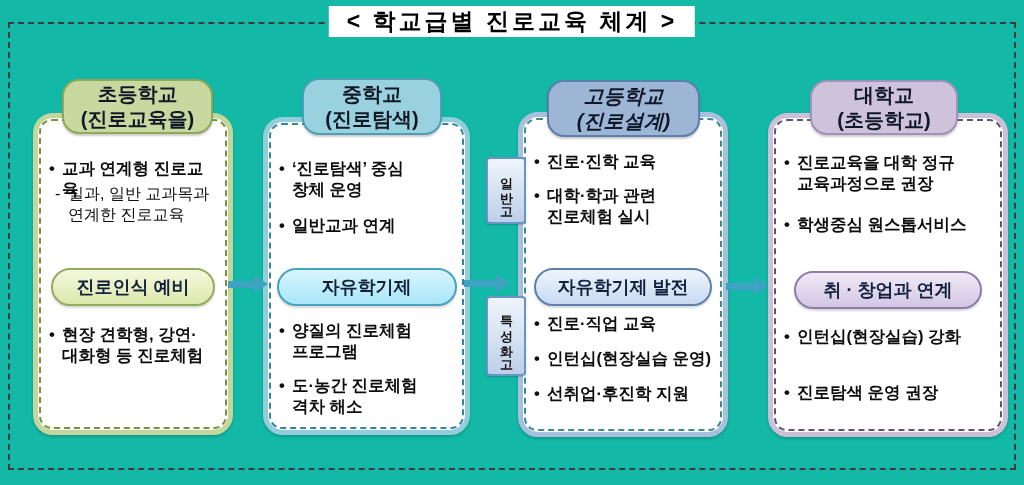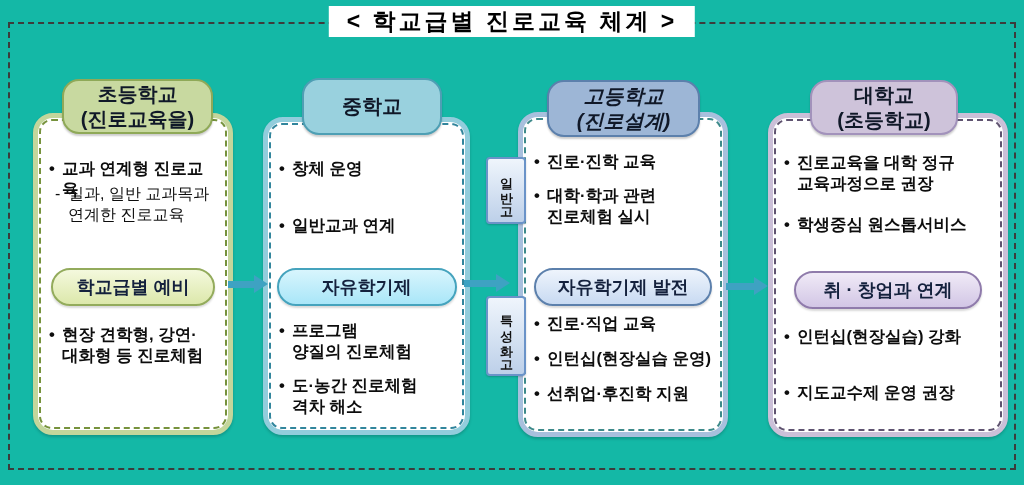--- a/index.html
+++ b/index.html
@@ -87,55 +87,57 @@
             <span class="bullet">-</span>
             <span class="ln">실과,  일반 교과목과</span>
             <span class="ln">연계한 진로교육</span>
           </div>
           <div class="item" style="top: 206px;">
             <span class="bullet">•</span>
             <span class="ln">현장 견학형,  강연·</span>
             <span class="ln">대화형 등 진로체험</span>
           </div>
         </div>
-      <div class="badge" style="top:150px;width:164px;">학교급별 예비</div>
+      <div class="badge" style="top:150px;width:164px;">진로인식 예비</div>
     </div>
     <div class="colheader" style="left:29px;top:1px;width:151px;height:55px;">
       <span>초등학교</span>
       <span>(진로교육을)</span>
     </div>
   </div>
 
   <div class="col" style="left: 263px; top: 78px; width: 207px; height: 359px; --band: #92cddc; --dash: #31859c; --hfill: #99d1de; --hborder: #4e9fb4; --btop: #d8f5fd; --bbot: #a9e6f8; --bborder: #45a3bd;">
     <div class="bigbox" style="left:0;top:39px;width:207px;height:318px;">
       <div class="dash"></div>
       <div class="items">
           <div class="item" style="top: 36px;">
             <span class="bullet">•</span>
+            <span class="ln">‘진로탐색’ 중심</span>
             <span class="ln">창체 운영</span>
           </div>
           <div class="item" style="top: 93px;">
             <span class="bullet">•</span>
             <span class="ln">일반교과 연계</span>
           </div>
           <div class="item" style="top: 198px;">
             <span class="bullet">•</span>
+            <span class="ln">양질의 진로체험</span>
             <span class="ln">프로그램</span>
-            <span class="ln">양질의 진로체험</span>
           </div>
           <div class="item" style="top: 253px;">
             <span class="bullet">•</span>
             <span class="ln">도·농간 진로체험</span>
             <span class="ln">격차 해소</span>
           </div>
         </div>
       <div class="badge" style="top:146px;width:180px;">자유학기제</div>
     </div>
     <div class="colheader" style="left:39px;top:0;width:140px;height:57px;">
       <span>중학교</span>
+      <span>(진로탐색)</span>
     </div>
   </div>
 
   <div class="col" style="left: 518px; top: 78px; width: 210px; height: 359px; --band: #a8c0dd; --dash: #3d8a8a; --hfill: #9db6d6; --hborder: #5c80ac; --btop: #eef4fc; --bbot: #c8daf2; --bborder: #5c80ac;">
     <div class="bigbox" style="left:0;top:34px;width:210px;height:325px;">
       <div class="dash"></div>
       <div class="items">
           <div class="item" style="top: 34px;">
             <span class="bullet">•</span>
             <span class="ln">진로·진학 교육</span>
@@ -178,21 +180,21 @@
           <div class="item" style="top: 96px;">
             <span class="bullet">•</span>
             <span class="ln">학생중심 원스톱서비스</span>
           </div>
           <div class="item" style="top: 208px;">
             <span class="bullet">•</span>
             <span class="ln">인턴십(현장실습) 강화</span>
           </div>
           <div class="item" style="top: 264px;">
             <span class="bullet">•</span>
-            <span class="ln">지도교수제 운영 권장</span>
+            <span class="ln">진로탐색 운영 권장</span>
           </div>
         </div>
       <div class="badge" style="top:153px;width:188px;">취 · 창업과 연계</div>
     </div>
     <div class="colheader" style="left:42px;top:2px;width:148px;height:55px;">
       <span>대학교</span>
       <span>(초등학교)</span>
     </div>
   </div>
 

